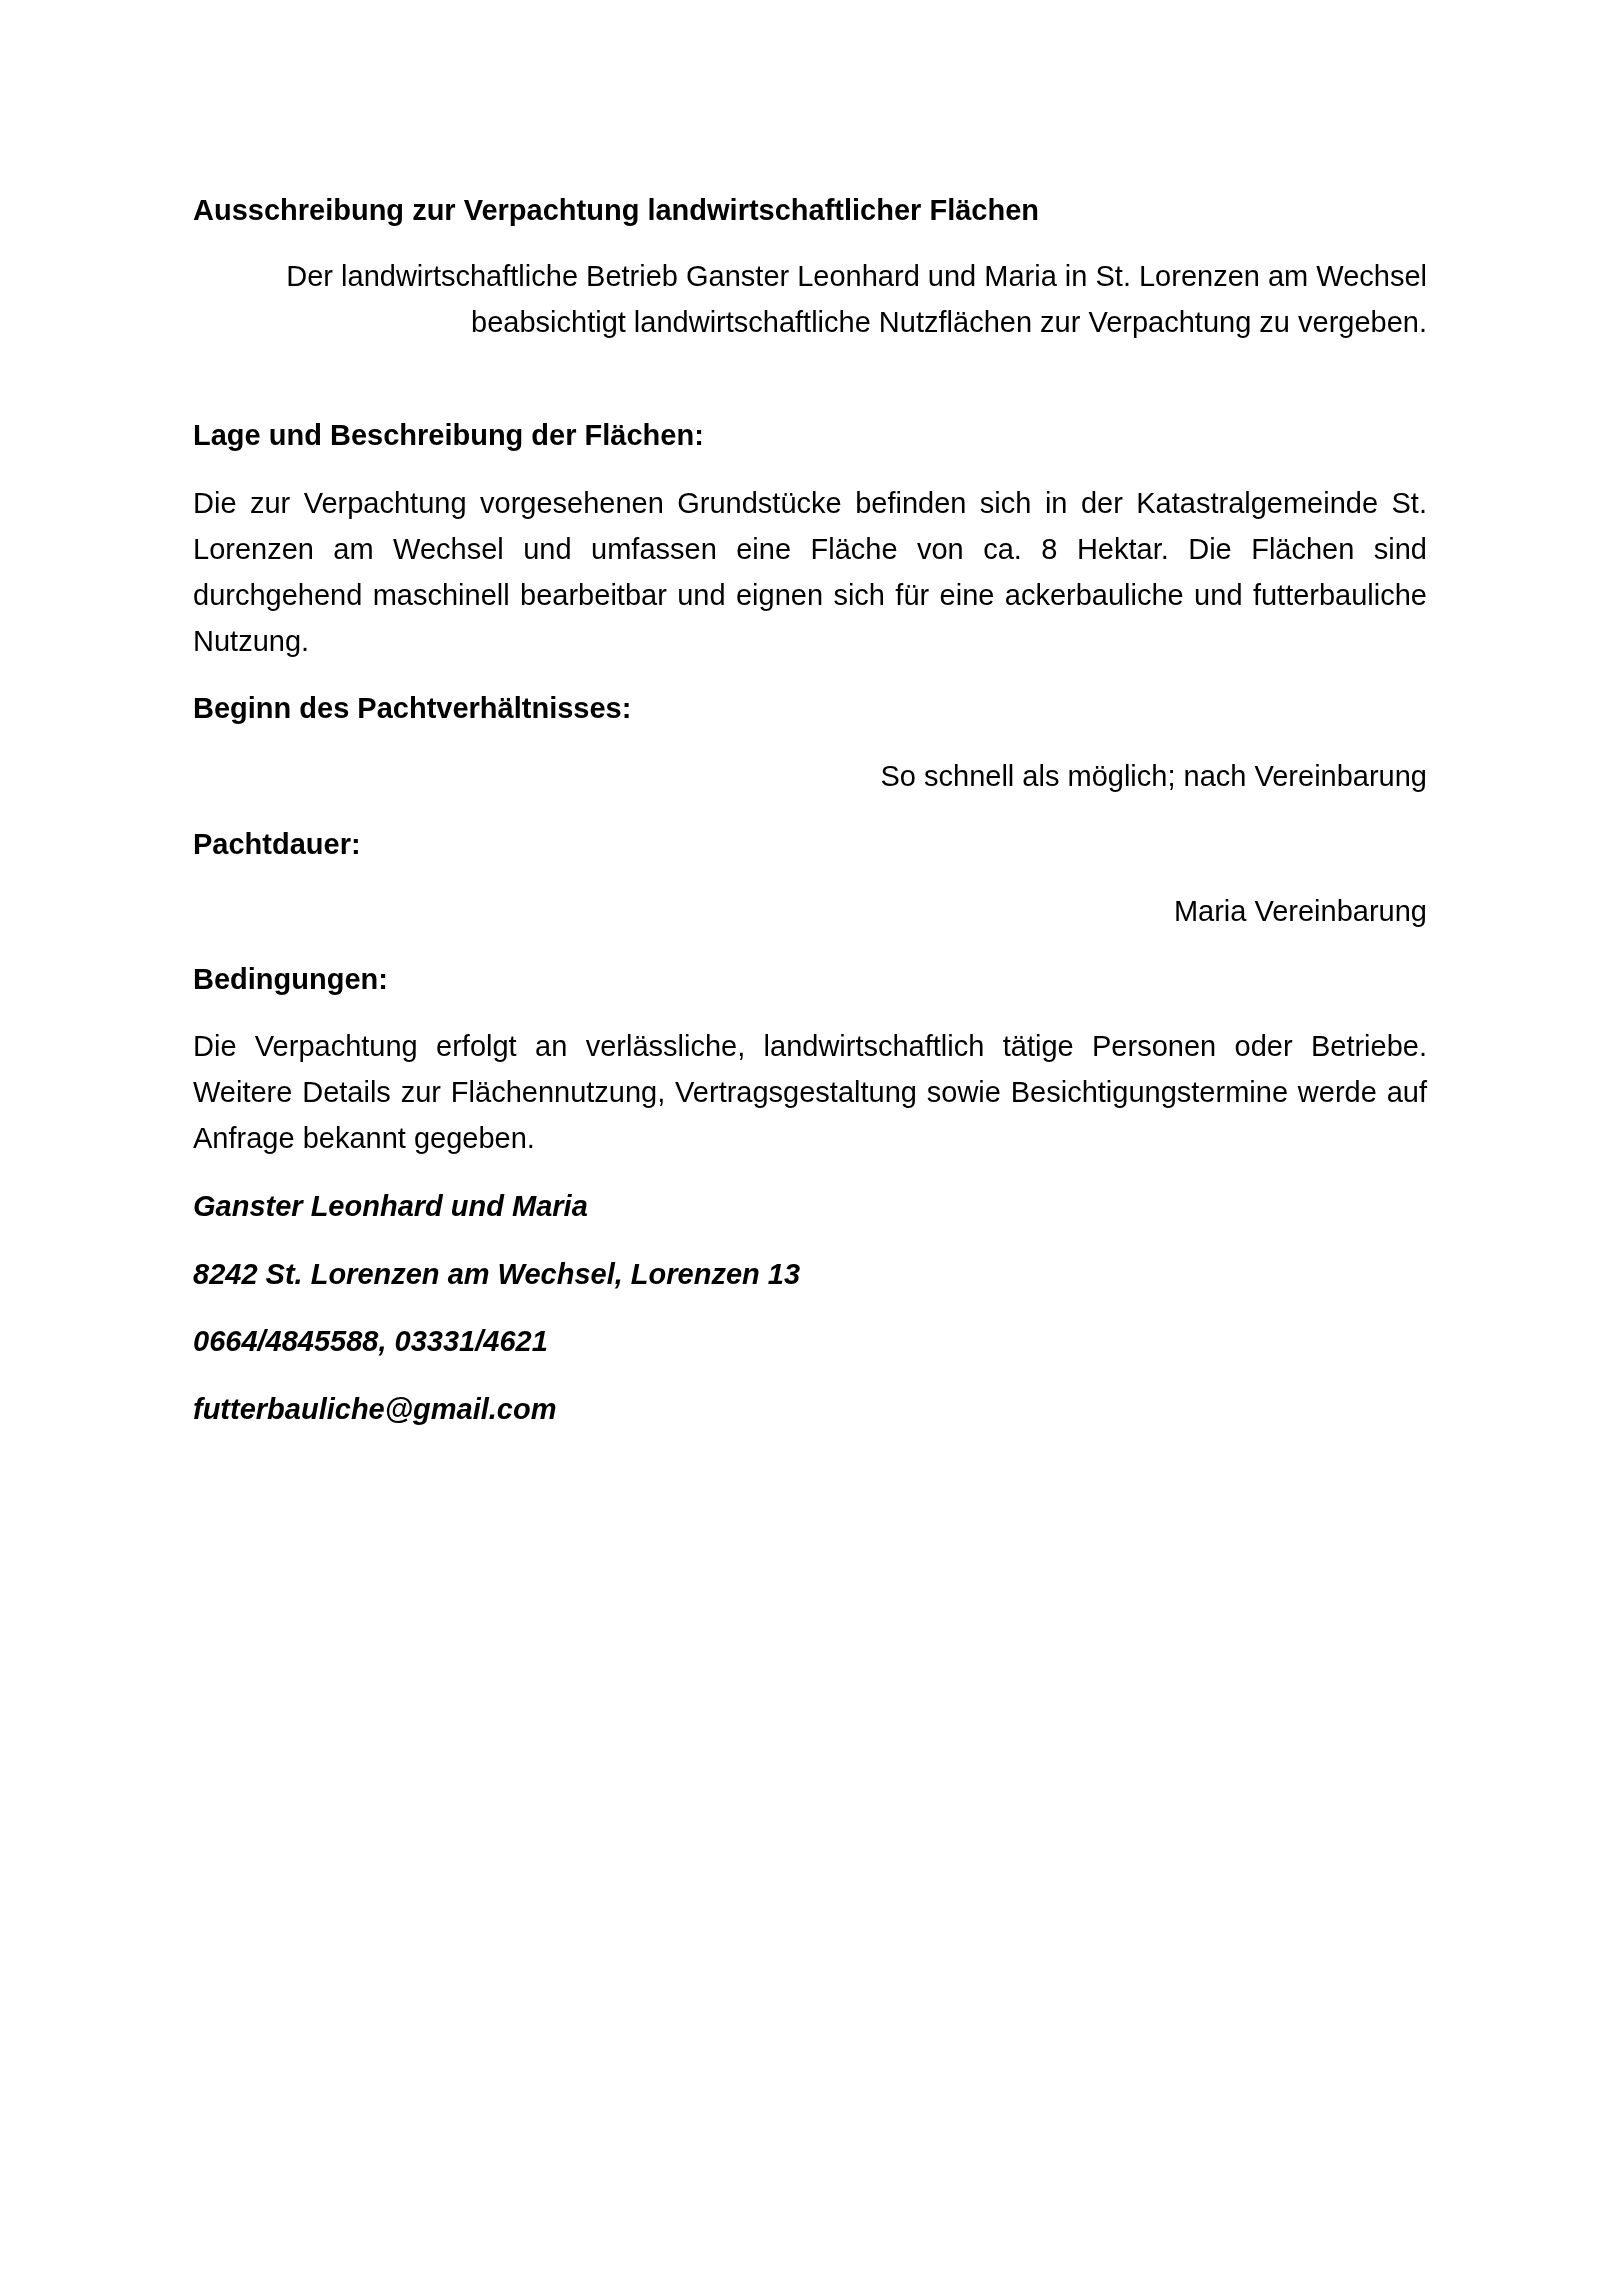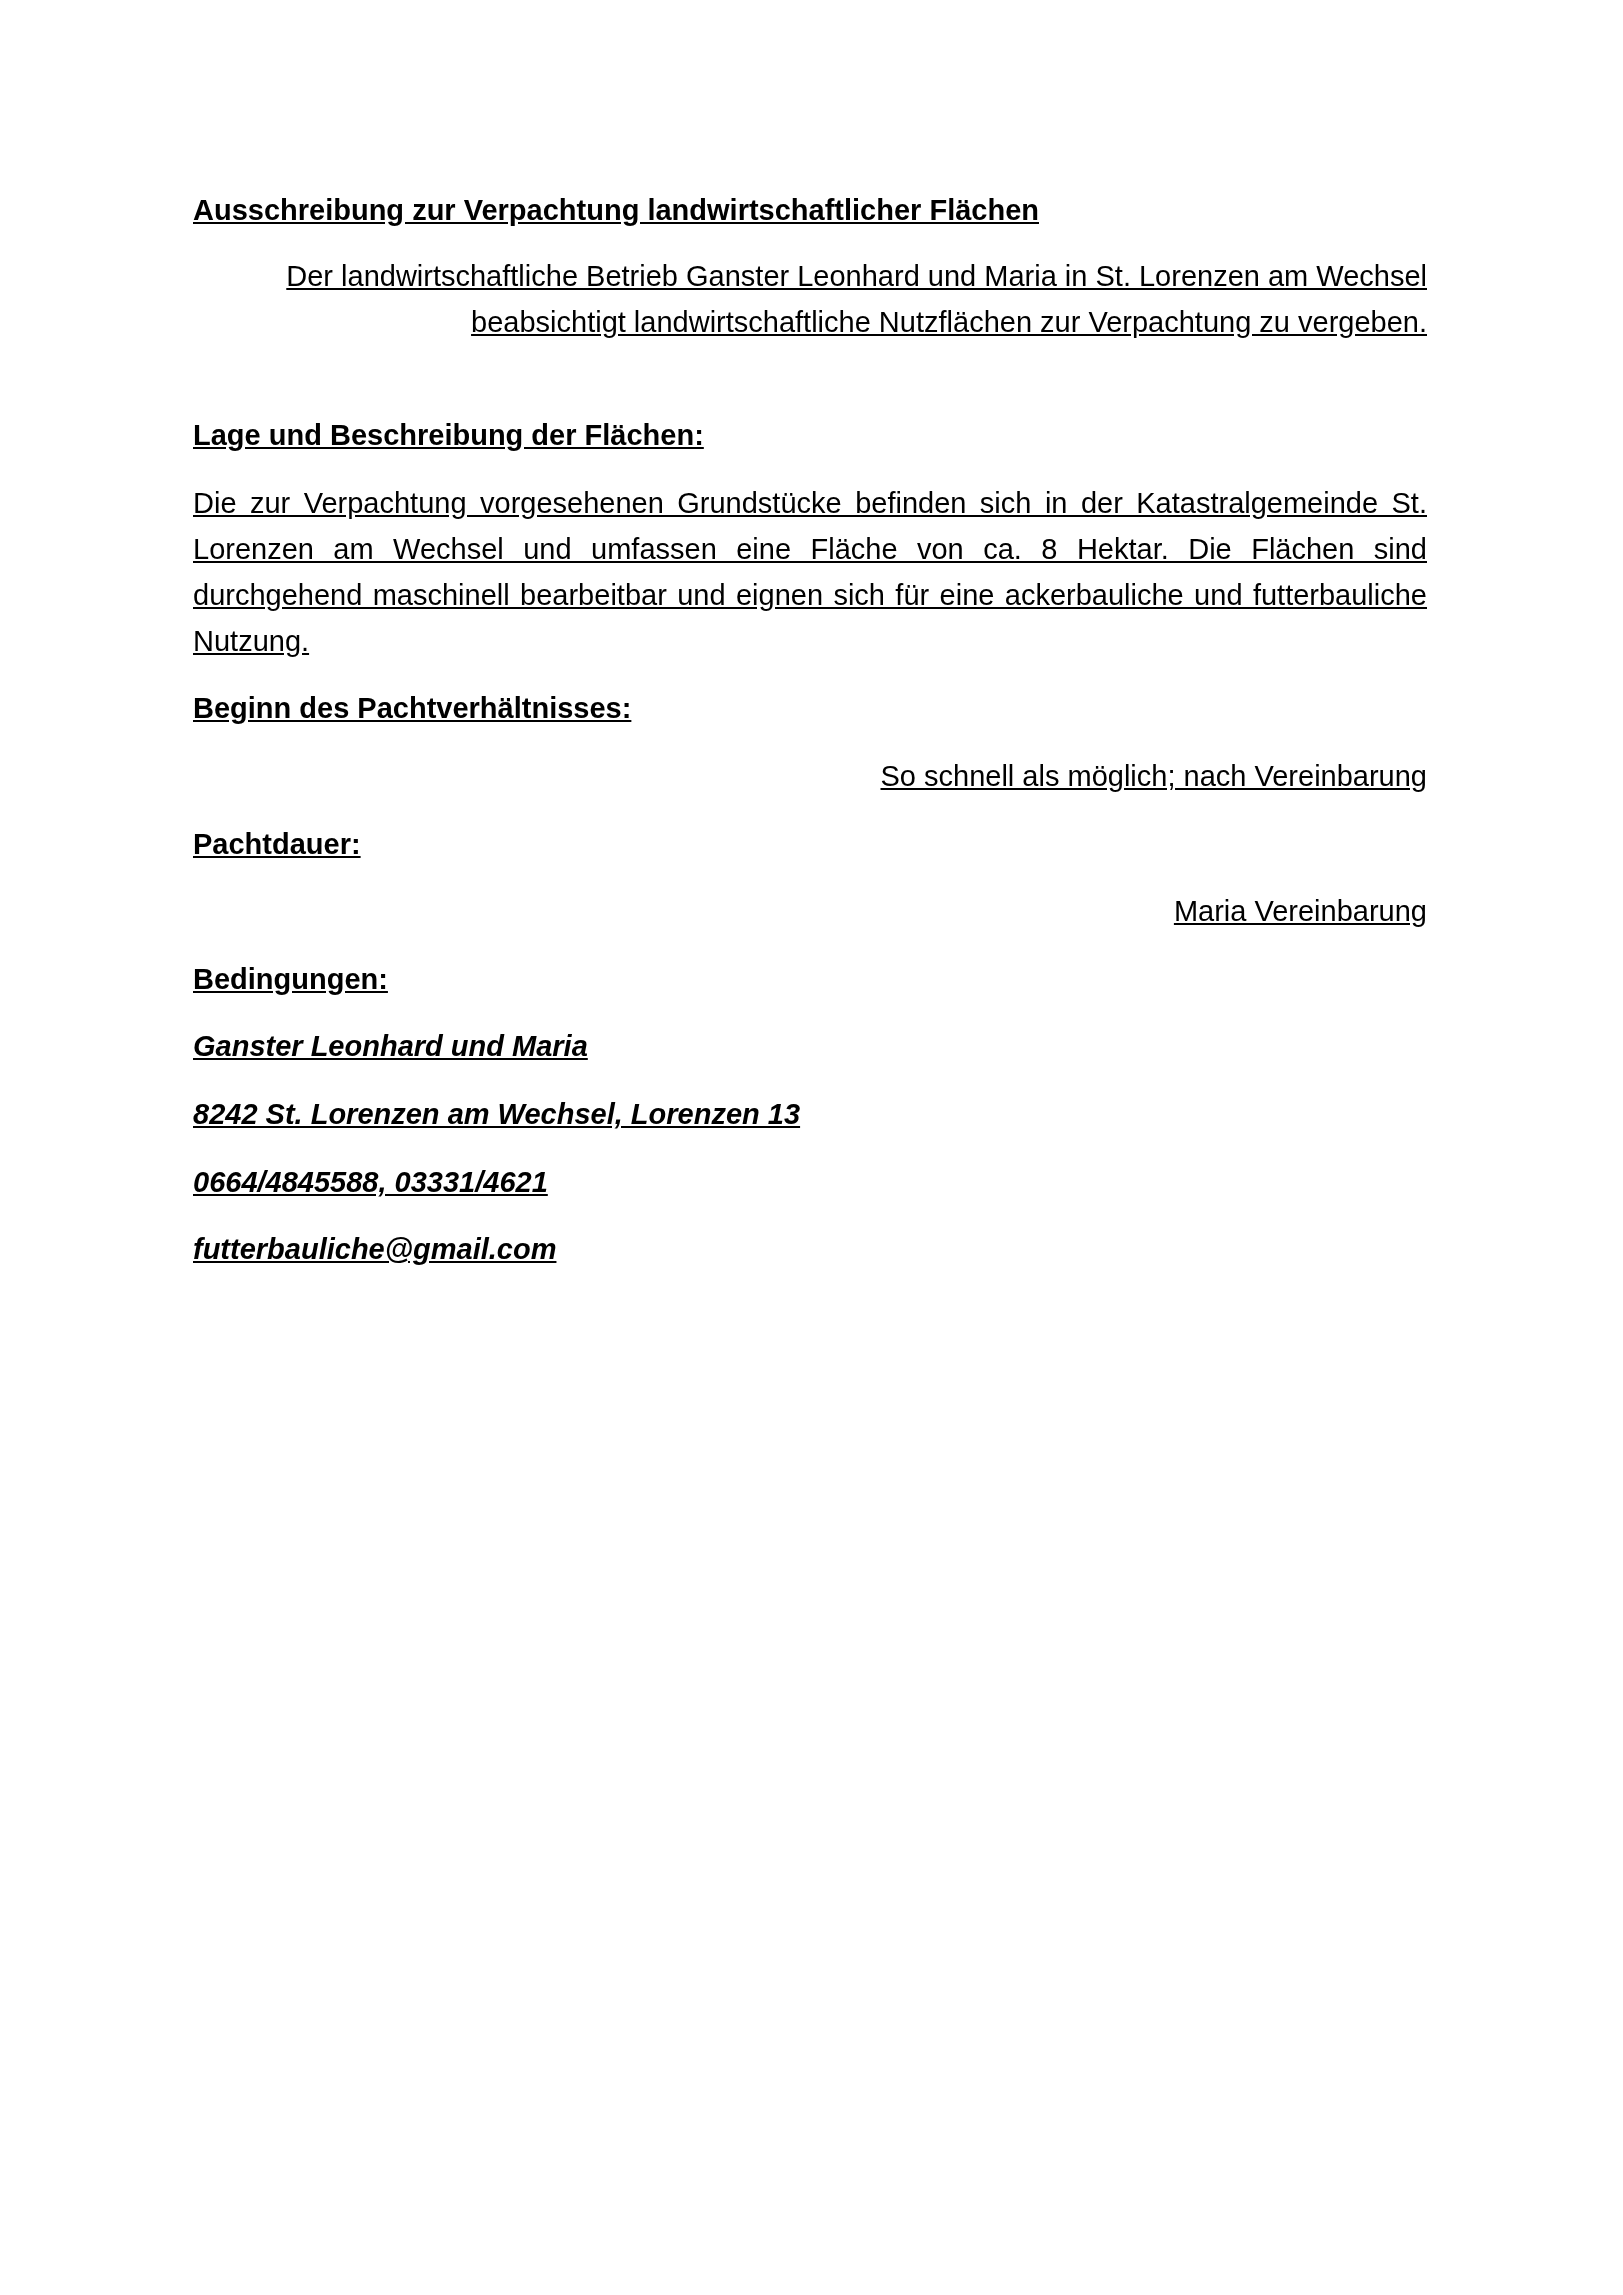--- a/index.html
+++ b/index.html
@@ -6,21 +6,20 @@
     body { width: 1623px; height: 2295px; position: relative; overflow: hidden; }
     .page {
       position: absolute;
       left: 193px;
       top: 187px;
       width: 1234px;
       font-family: "Liberation Sans", sans-serif;
       color: #000000;
       font-size: 29px;
       line-height: 46px;
-      text-decoration: underline;
     }
     .p { margin: 0 0 21.6px 0; text-align: justify; }
     .p.left { text-align: right; }
     .h { font-weight: bold; margin: 0 0 21.6px 0; }
     .title { font-weight: bold; margin: 0 0 19.6px 0; }
     .gap-large { height: 46px; }
     .contact { font-weight: bold; font-style: italic; margin: 0 0 21.6px 0; }
   </style>
 </head>
 <body>
@@ -34,20 +33,21 @@
   <p class="h">Lage und Beschreibung der Flächen:</p>
   <p class="p">Die zur Verpachtung vorgesehenen Grundstücke befinden sich in der Katastralgemeinde St. Lorenzen am Wechsel und umfassen eine Fläche von ca. 8 Hektar. Die Flächen sind durchgehend maschinell bearbeitbar und eignen sich für eine ackerbauliche und futterbauliche Nutzung.</p>
 
   <p class="h">Beginn des Pachtverhältnisses:</p>
   <p class="p left">So schnell als möglich; nach Vereinbarung</p>
 
   <p class="h">Pachtdauer:</p>
   <p class="p left">Maria Vereinbarung</p>
 
   <p class="h">Bedingungen:</p>
+  <p class="p">Die Verpachtung erfolgt an verlässliche, landwirtschaftlich tätige Personen oder Betriebe. Weitere Details zur Flächennutzung, Vertragsgestaltung sowie Besichtigungstermine werde auf Anfrage bekannt gegeben.</p>
 
 
   <p class="contact">Ganster Leonhard und Maria</p>
   <p class="contact">8242 St. Lorenzen am Wechsel, Lorenzen 13</p>
   <p class="contact">0664/4845588, 03331/4621</p>
   <p class="contact">futterbauliche@gmail.com</p>
 </div>
 
 
 </body></html>

